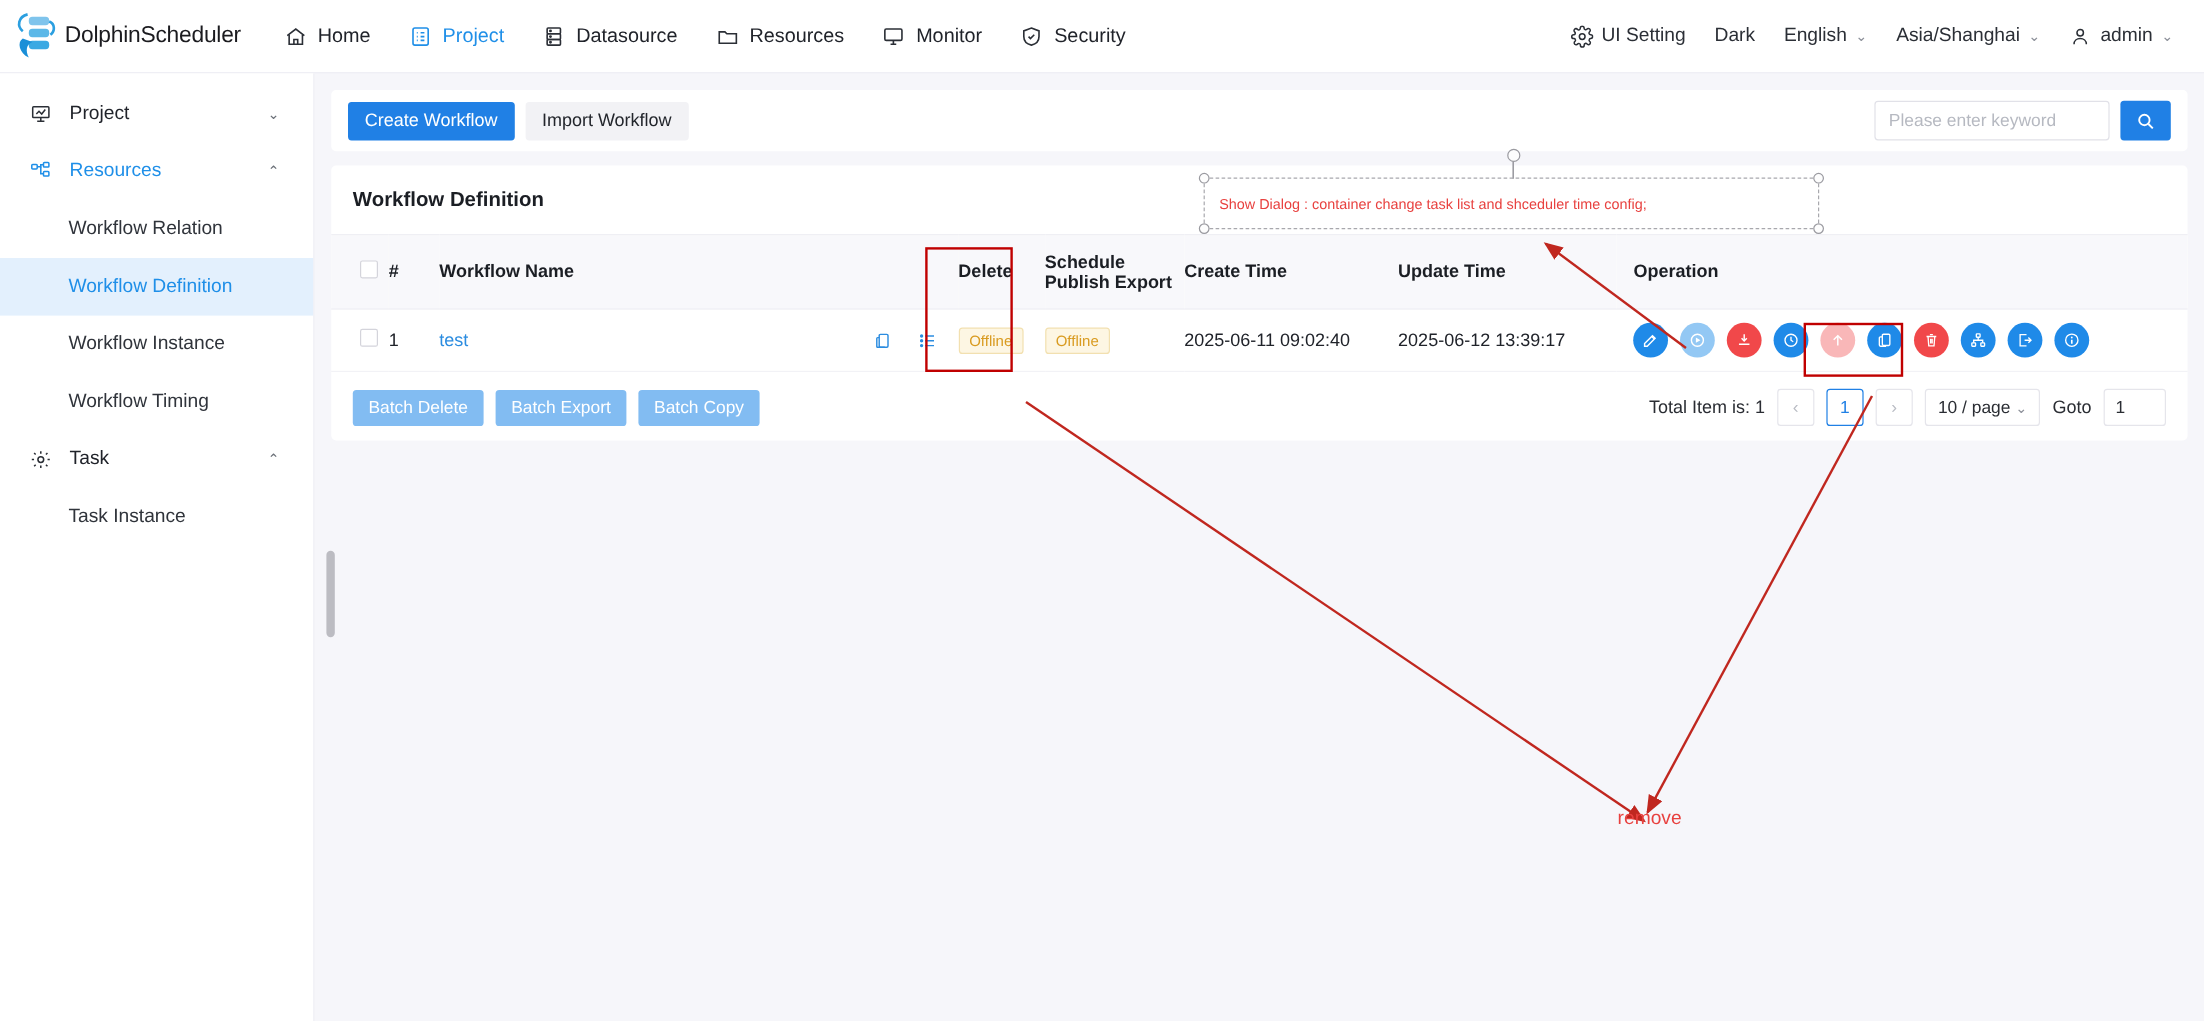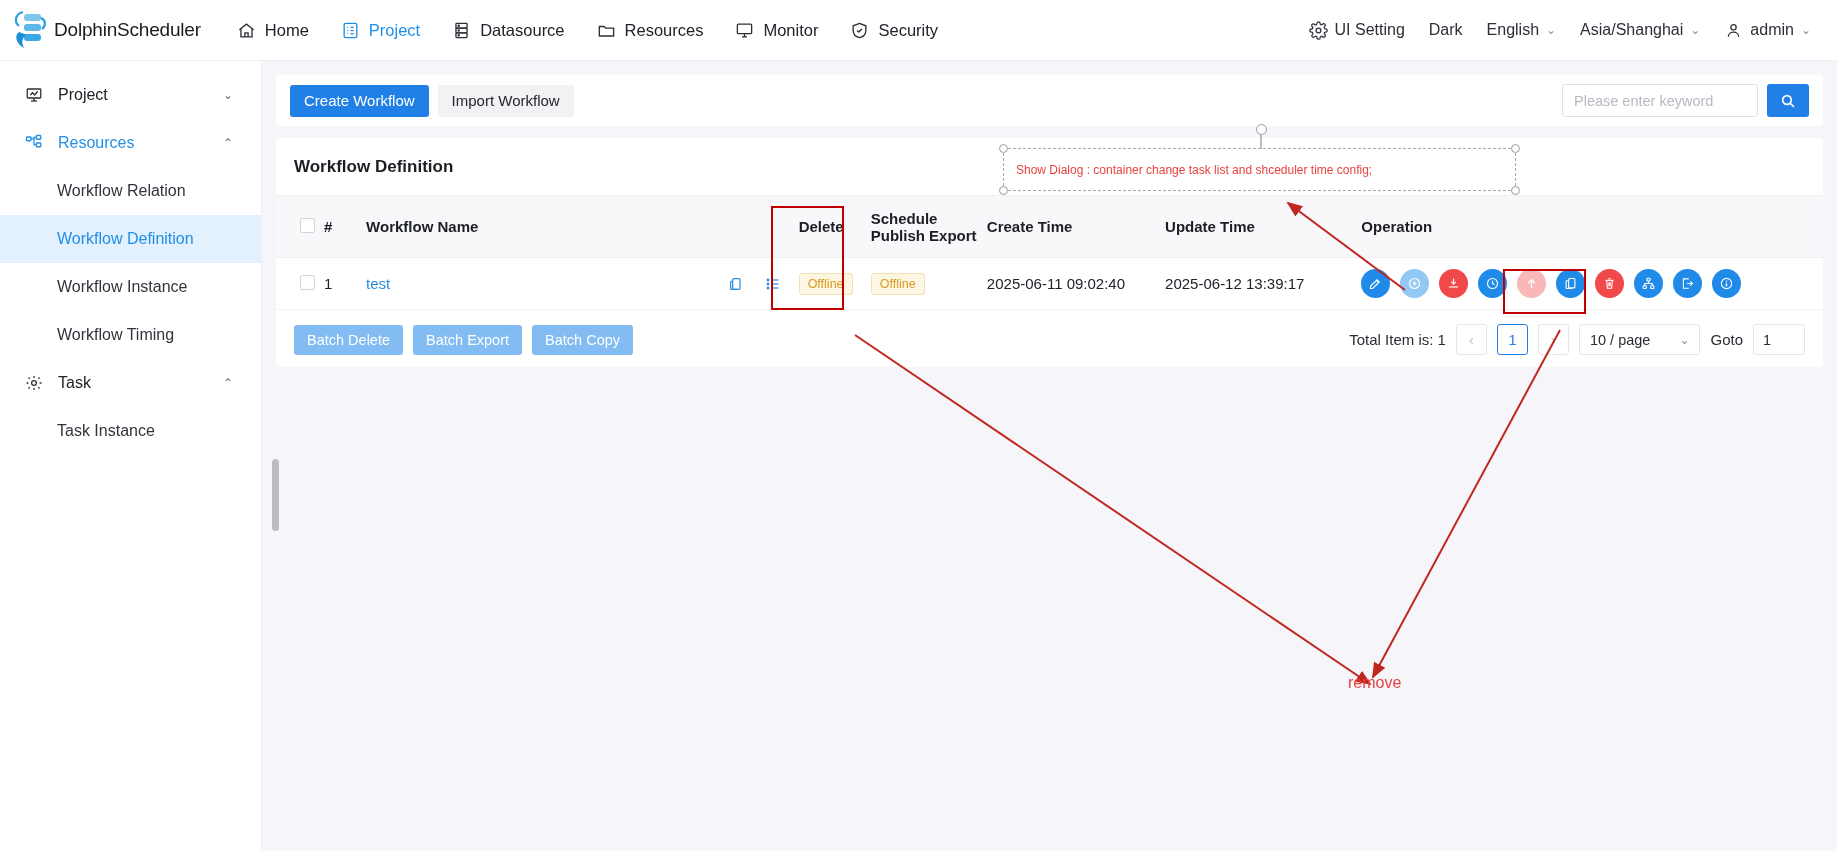--- a/index.html
+++ b/index.html
@@ -134,21 +134,21 @@
   .btn-batch { height:30px; padding:0 13px; background:#82bcf2; color:#fff;
                border-radius:3px; font-size:14.5px; display:inline-flex;
                align-items:center; cursor:pointer; margin-right:10px; }
   .pager { margin-left:auto; display:flex; align-items:center; gap:10px;
            font-size:15px; color:#2a2d33; }
   .pg-box { min-width:31px; height:31px; border:1px solid #e5e5eb; border-radius:3px;
             display:flex; align-items:center; justify-content:center; font-size:14.5px;
             color:#b9bcc4; cursor:pointer; background:#fff; padding:0 8px; }
   .pg-box.cur { border-color:#2080e5; color:#2080e5; }
   .pg-sel { height:31px; border:1px solid #e5e5eb; border-radius:3px; display:flex;
-            align-items:center; gap:29px; padding:0 10px; color:#2a2d33; font-size:14.5px;
+            align-items:center; gap:4px; padding:0 10px; color:#2a2d33; font-size:14.5px;
             cursor:pointer; background:#fff; }
   .goto-input { width:52px; height:31px; border:1px solid #e5e5eb; border-radius:3px;
                 padding:0 9px; font-size:14.5px; color:#2a2d33; outline:none;
                 font-family:"Liberation Sans", sans-serif; background:#fff; }
 
   
   .vscroll { position:absolute; left:10px; top:398px; width:7px; height:72px;
              background:#bcbcc2; border-radius:4px; cursor:pointer; }
 
   

